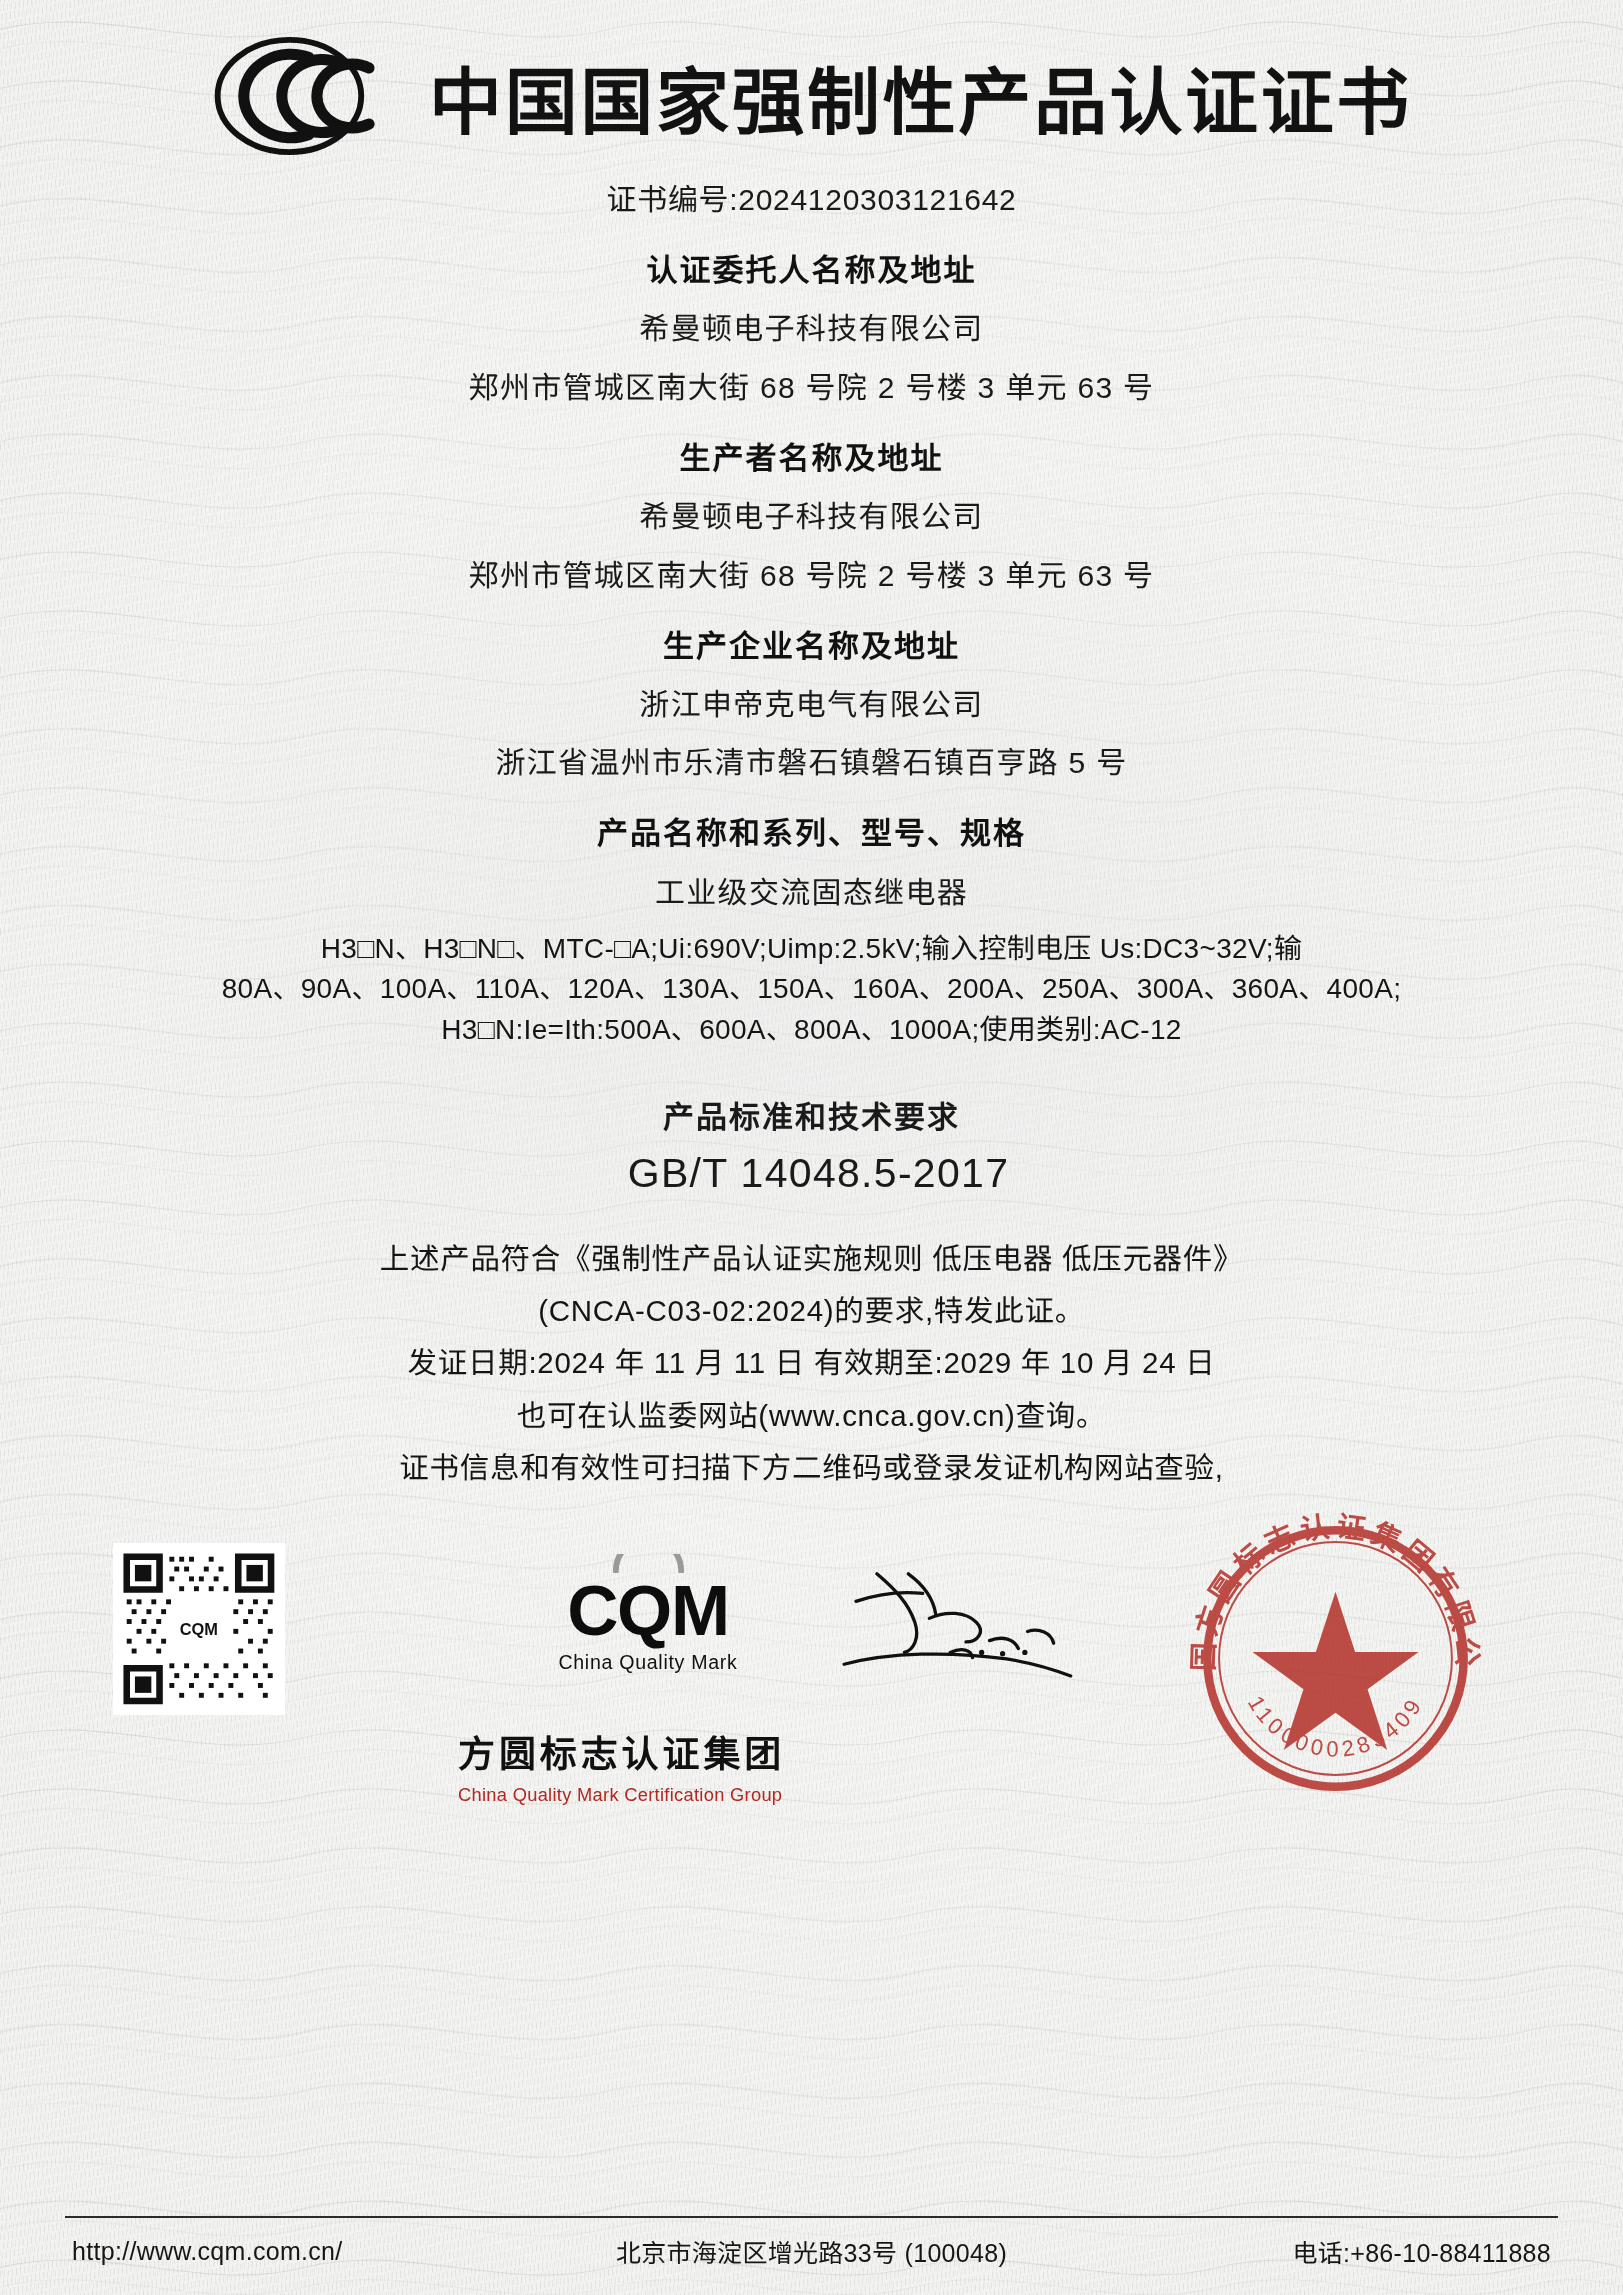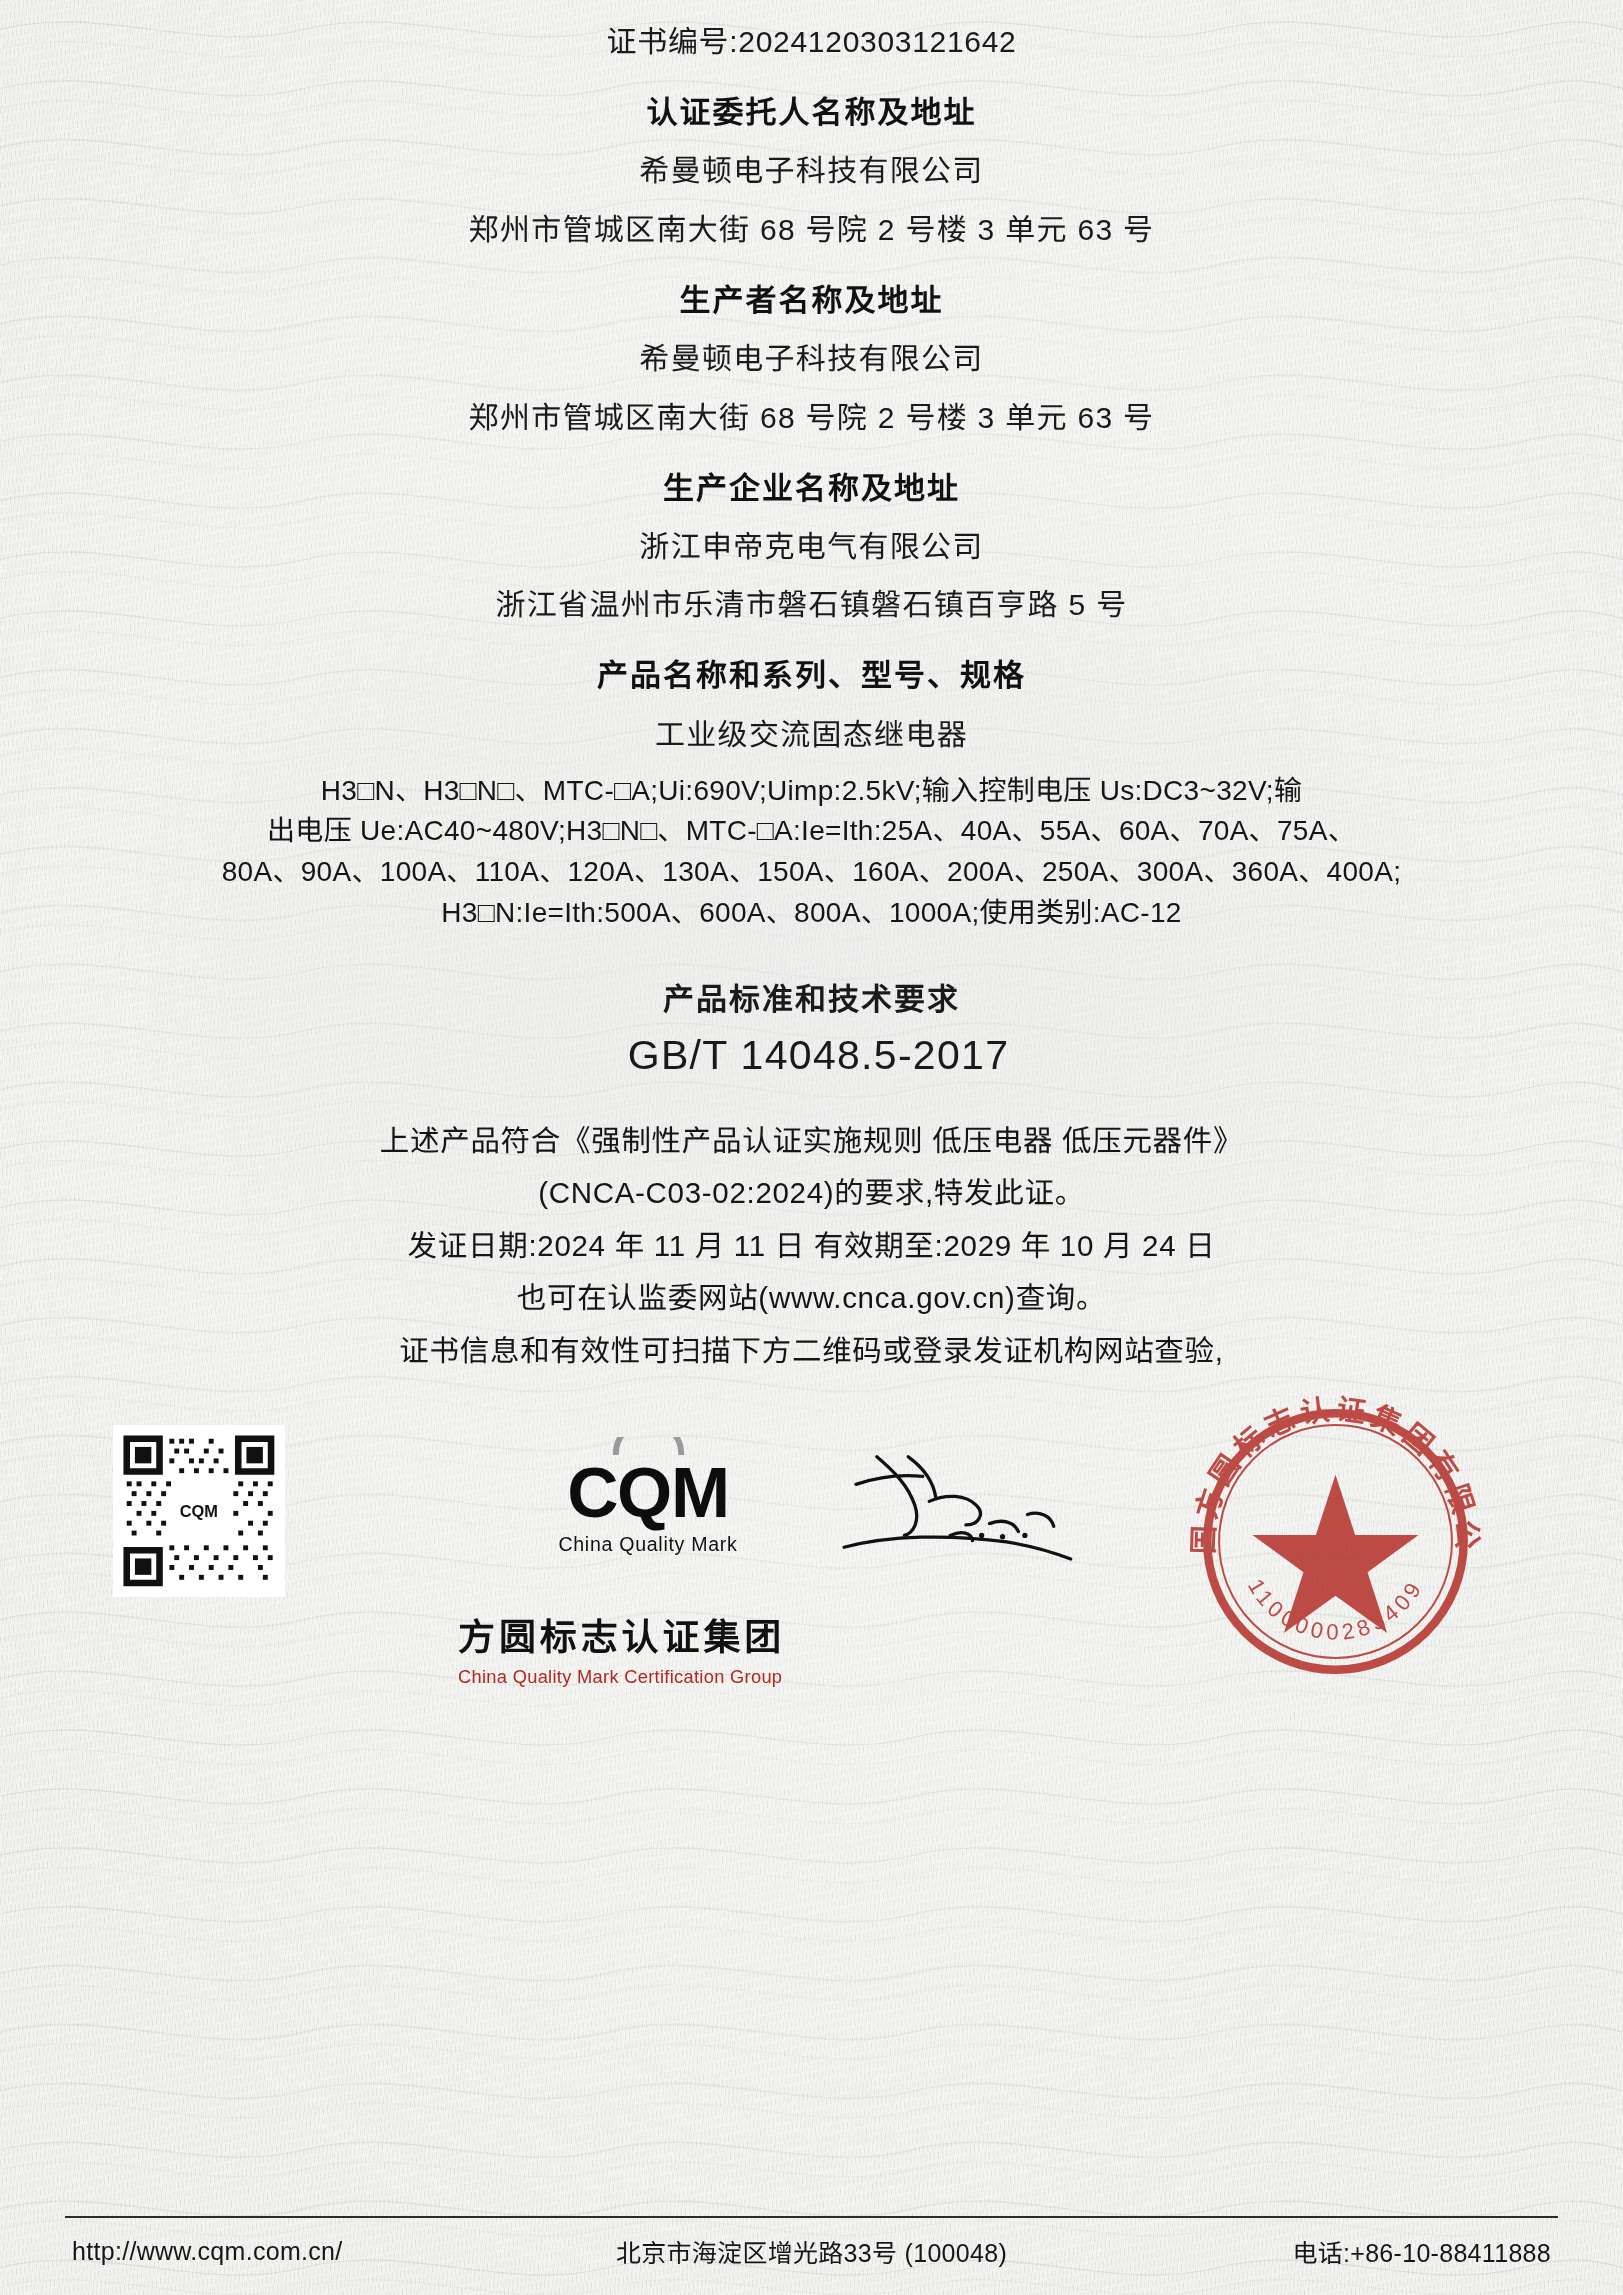--- a/index.html
+++ b/index.html
@@ -261,20 +261,29 @@
         <stop offset="0%" stop-color="rgba(255,255,255,0.55)"></stop>
         <stop offset="100%" stop-color="rgba(255,255,255,0)"></stop>
       </radialGradient>
     </defs>
     <rect x="0" y="0" width="2480" height="3507" fill="url(#waves)"></rect>
     <rect x="0" y="0" width="2480" height="3507" fill="url(#vig)"></rect>
   </svg>
 
   <div class="content">
 
+    <div class="header">
+      <svg class="ccc-mark" viewBox="0 0 300 190" aria-hidden="true">
+        <ellipse cx="120" cy="95" rx="110" ry="86" fill="none" stroke="#111" stroke-width="9"></ellipse>
+        <path d="M150 36 A72 64 0 1 0 150 154" fill="none" stroke="#111" stroke-width="17" stroke-linecap="round"></path>
+        <path d="M196 44 A62 56 0 1 0 196 146" fill="none" stroke="#111" stroke-width="17" stroke-linecap="round"></path>
+        <path d="M242 52 A54 49 0 1 0 242 138" fill="none" stroke="#111" stroke-width="17" stroke-linecap="round"></path>
+      </svg>
+      <div class="main-title">中国国家强制性产品认证证书</div>
+    </div>
 
     <div class="cert-no">证书编号:2024120303121642</div>
 
     <div class="section">
       <div class="sec-title">认证委托人名称及地址</div>
       <div class="sec-line">希曼顿电子科技有限公司</div>
       <div class="sec-line">郑州市管城区南大街 68 号院 2 号楼 3 单元 63 号</div>
     </div>
 
     <div class="section">
@@ -289,21 +298,20 @@
       <div class="sec-line">浙江省温州市乐清市磐石镇磐石镇百亨路 5 号</div>
     </div>
 
     <div class="section">
       <div class="sec-title">产品名称和系列、型号、规格</div>
       <div class="sec-line">工业级交流固态继电器</div>
     </div>
 
     <div class="spec-block">
       <div class="spec-line center">H3□N、H3□N□、MTC-□A;Ui:690V;Uimp:2.5kV;输入控制电压 Us:DC3~32V;输</div>
-      <div class="spec-line center">出电压 Ue:AC40~480V;H3□N□、MTC-□A:Ie=Ith:25A、40A、55A、60A、70A、75A、</div>
       <div class="spec-line center">80A、90A、100A、110A、120A、130A、150A、160A、200A、250A、300A、360A、400A;</div>
       <div class="spec-line center">H3□N:Ie=Ith:500A、600A、800A、1000A;使用类别:AC-12</div>
     </div>
 
     <div class="standard-title">产品标准和技术要求</div>
     <div class="standard-value">GB/T 14048.5-2017</div>
 
     <div class="statement">
       <p>上述产品符合《强制性产品认证实施规则 低压电器 低压元器件》</p>
       <p>(CNCA-C03-02:2024)的要求,特发此证。</p>

